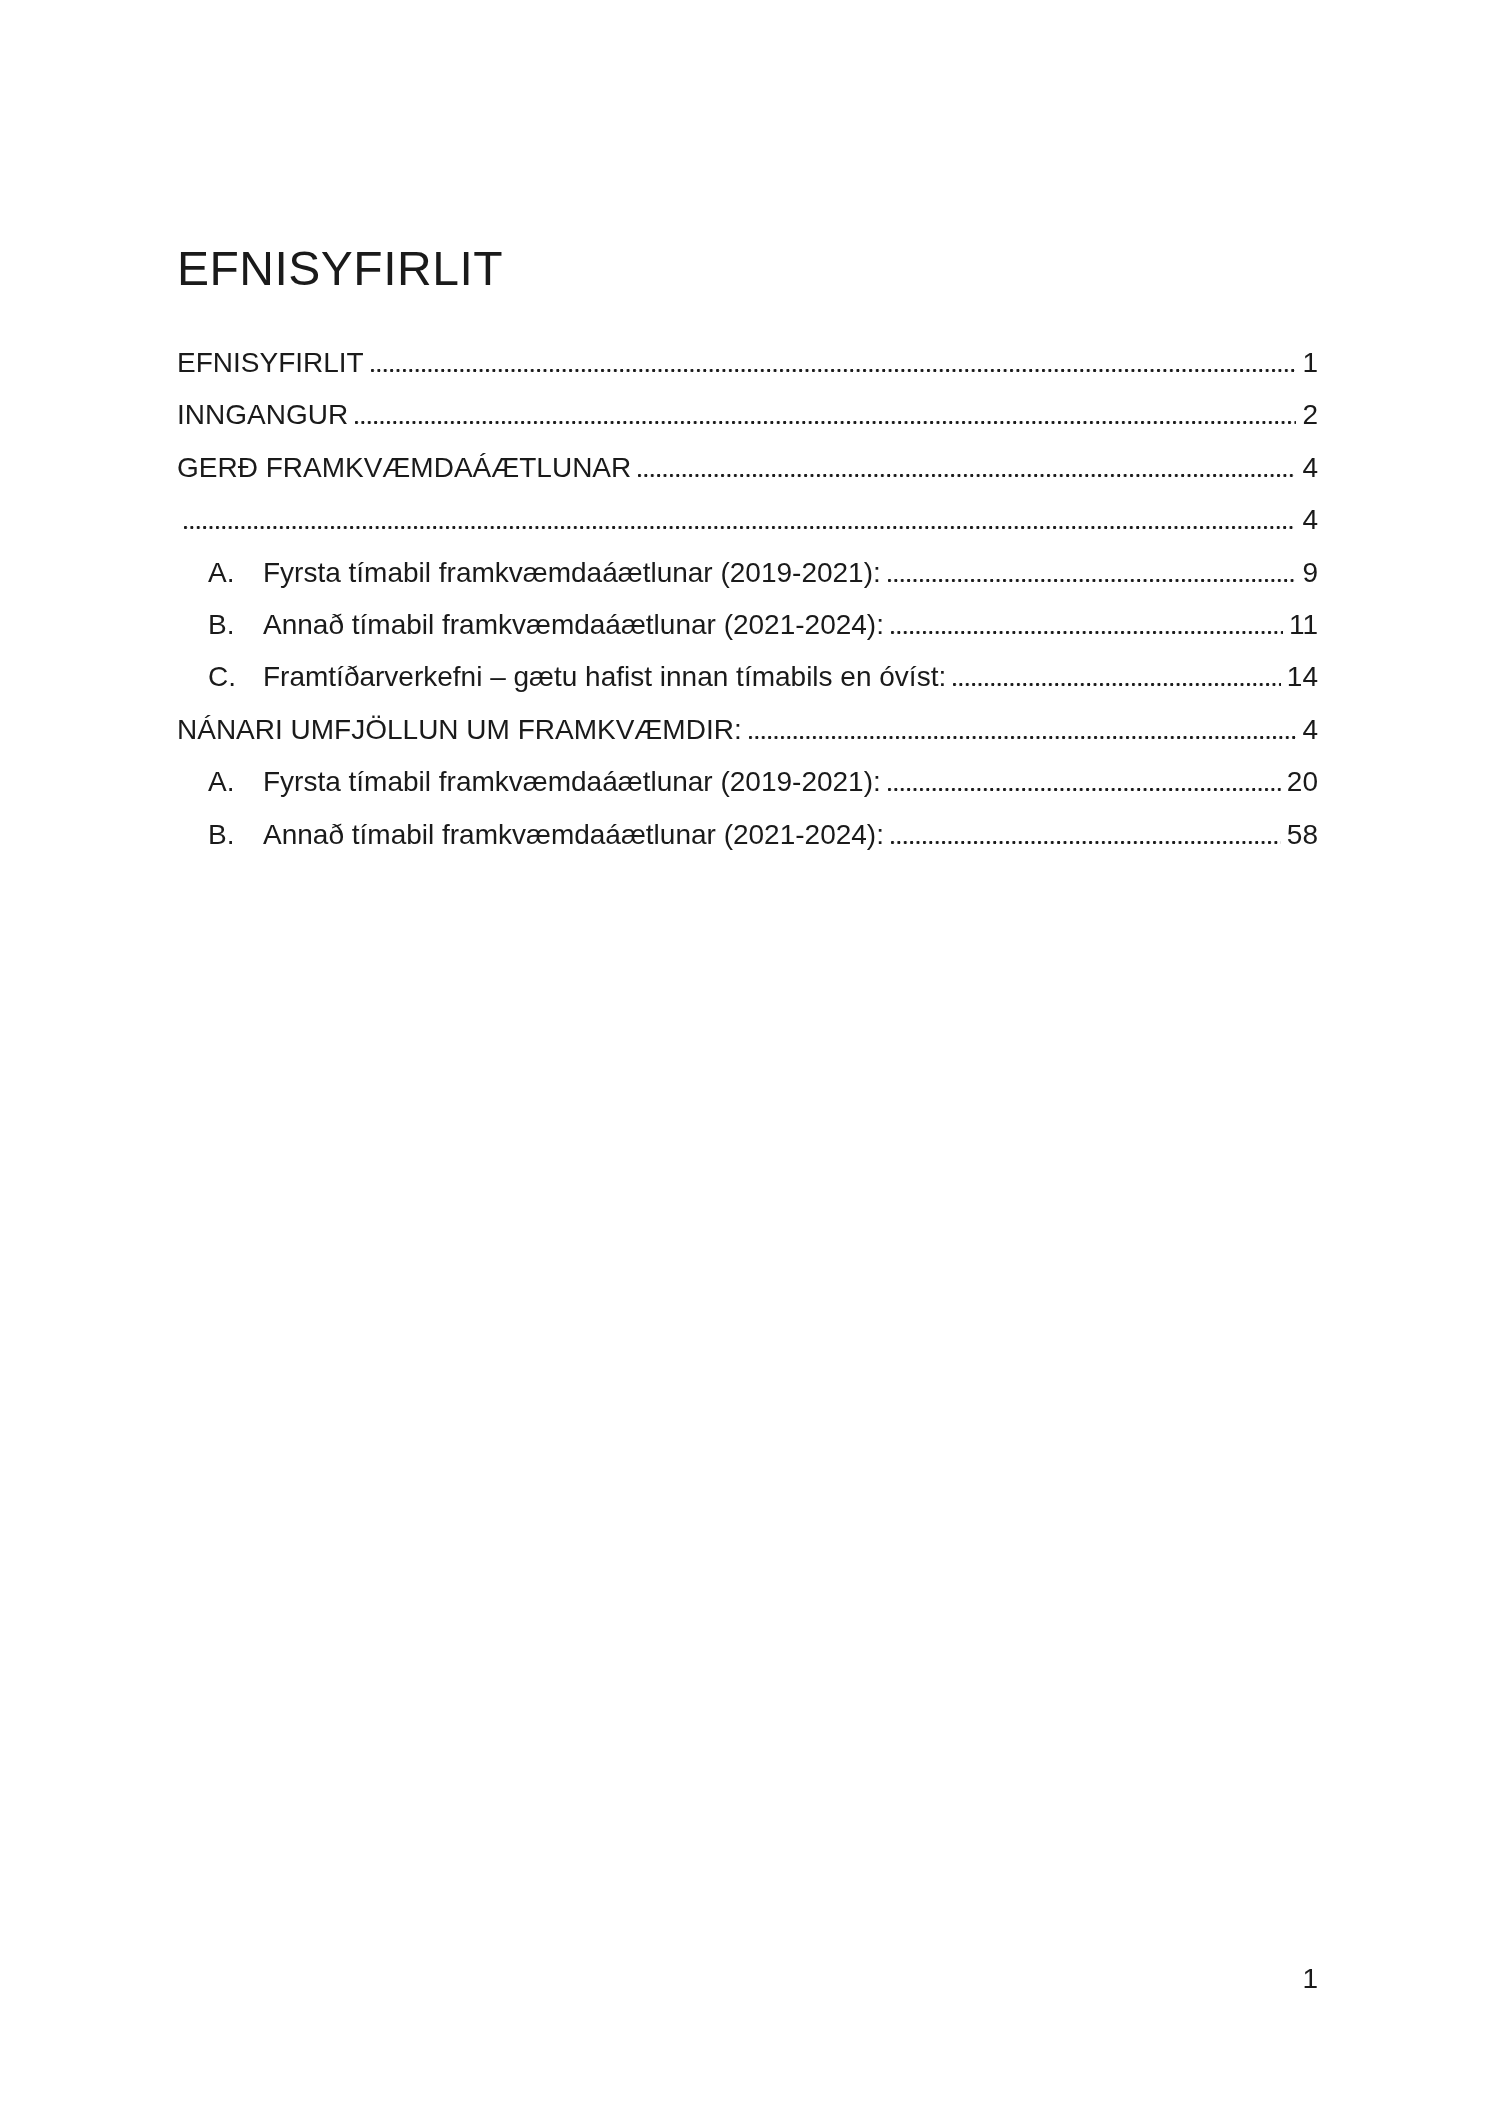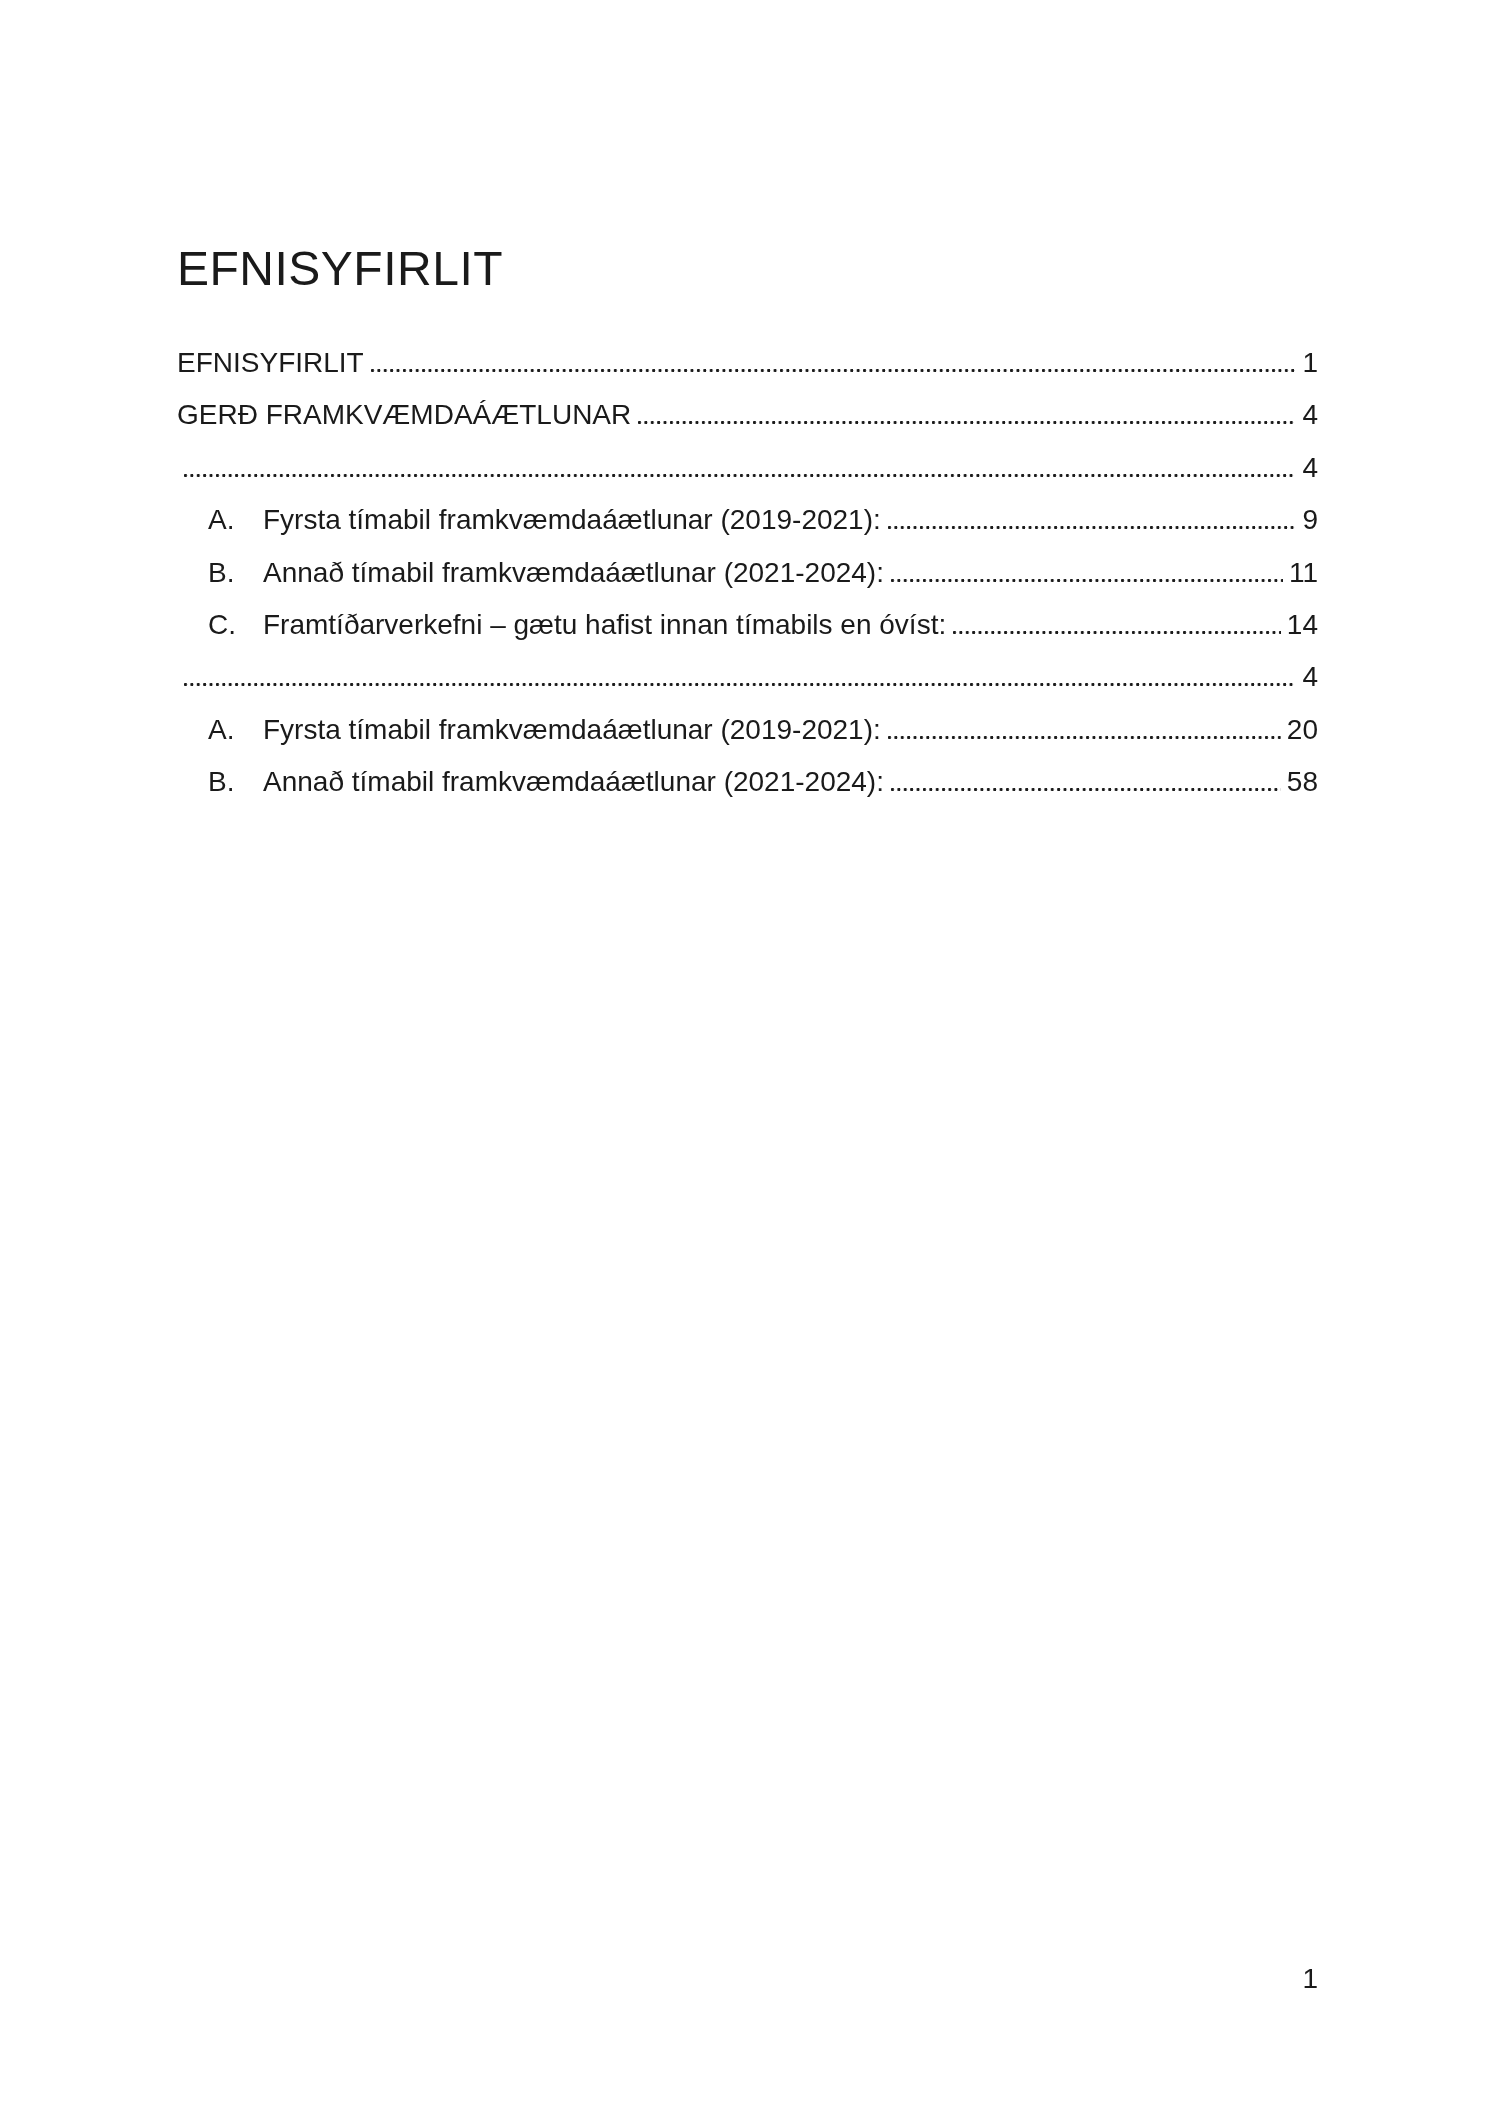--- a/index.html
+++ b/index.html
@@ -62,20 +62,26 @@
 
 <div class="toc">
     <div class="toc-row lvl1">
 
     <span class="label">EFNISYFIRLIT</span>
     <span class="dots"></span>
     <span class="pagenum">1</span>
   </div>
     <div class="toc-row lvl1">
 
+    <span class="label">INNGANGUR</span>
+    <span class="dots"></span>
+    <span class="pagenum">2</span>
+  </div>
+    <div class="toc-row lvl1">
+
     <span class="label">GERÐ FRAMKVÆMDAÁÆTLUNAR</span>
     <span class="dots"></span>
     <span class="pagenum">4</span>
   </div>
     <div class="toc-row lvl1">
 
     <span class="dots"></span>
     <span class="pagenum">4</span>
   </div>
     <div class="toc-row lvl2">
@@ -91,20 +97,21 @@
     <span class="pagenum">11</span>
   </div>
     <div class="toc-row lvl2">
     <span class="letter">C.</span>
     <span class="label">Framtíðarverkefni – gætu hafist innan tímabils en óvíst:</span>
     <span class="dots"></span>
     <span class="pagenum">14</span>
   </div>
     <div class="toc-row lvl1">
 
+    <span class="label">NÁNARI UMFJÖLLUN UM FRAMKVÆMDIR:</span>
     <span class="dots"></span>
     <span class="pagenum">4</span>
   </div>
     <div class="toc-row lvl2">
     <span class="letter">A.</span>
     <span class="label">Fyrsta tímabil framkvæmdaáætlunar (2019-2021):</span>
     <span class="dots"></span>
     <span class="pagenum">20</span>
   </div>
     <div class="toc-row lvl2">

